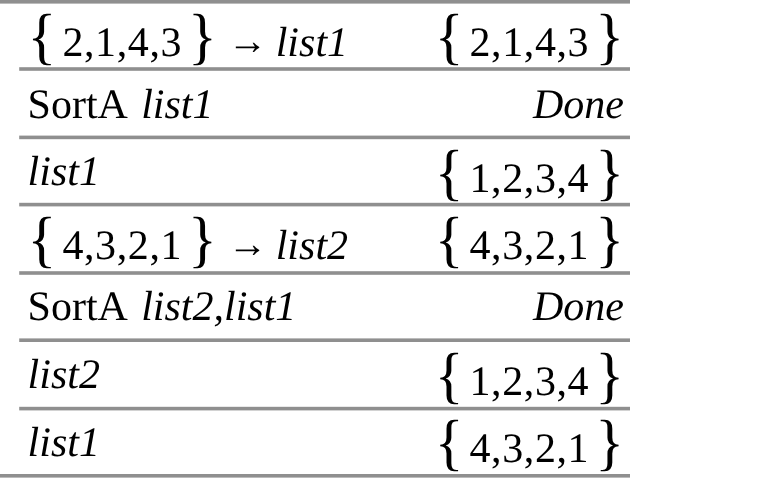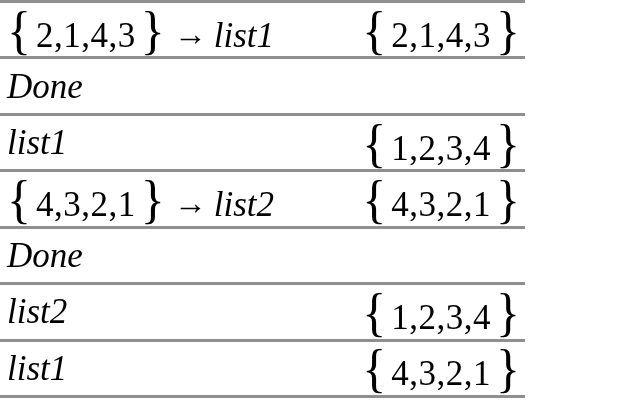--- a/index.html
+++ b/index.html
@@ -17,20 +17,21 @@
   .screen {
     width: 525px;
     height: 398px;
     display: flex;
     flex-direction: column;
     border-top: 3px solid var(--sep);
     border-bottom: 3px solid var(--sep);
     font-family: "Liberation Serif", "DejaVu Serif", serif;
     color: var(--fg);
     background: var(--bg);
+    padding-left: 16px;
   }
   .row {
     flex: 1;
     display: flex;
     justify-content: space-between;
     align-items: center;
     border-bottom: 3px solid var(--sep);
     padding: 0 5px 0 7px;
     overflow: hidden;
   }
@@ -69,20 +70,23 @@
   <div class="row">
     <div class="cell left">
       <span class="brace open">{</span><span class="list-values">2,1,4,3</span><span class="brace close">}</span><span class="store-arrow">→</span><span class="var">list1</span>
     </div>
     <div class="cell right">
       <span class="brace open">{</span><span class="list-values">2,1,4,3</span><span class="brace close">}</span>
     </div>
   </div>
 
   <div class="row">
+    <div class="cell left">
+      <span class="cmd">SortA</span><span class="args">list1</span>
+    </div>
     <div class="cell right">
       <span class="done">Done</span>
     </div>
   </div>
 
   <div class="row">
     <div class="cell left">
       <span class="var">list1</span>
     </div>
     <div class="cell right">
@@ -93,20 +97,23 @@
   <div class="row">
     <div class="cell left">
       <span class="brace open">{</span><span class="list-values">4,3,2,1</span><span class="brace close">}</span><span class="store-arrow">→</span><span class="var">list2</span>
     </div>
     <div class="cell right">
       <span class="brace open">{</span><span class="list-values">4,3,2,1</span><span class="brace close">}</span>
     </div>
   </div>
 
   <div class="row">
+    <div class="cell left">
+      <span class="cmd">SortA</span><span class="args">list2,list1</span>
+    </div>
     <div class="cell right">
       <span class="done">Done</span>
     </div>
   </div>
 
   <div class="row">
     <div class="cell left">
       <span class="var">list2</span>
     </div>
     <div class="cell right">

